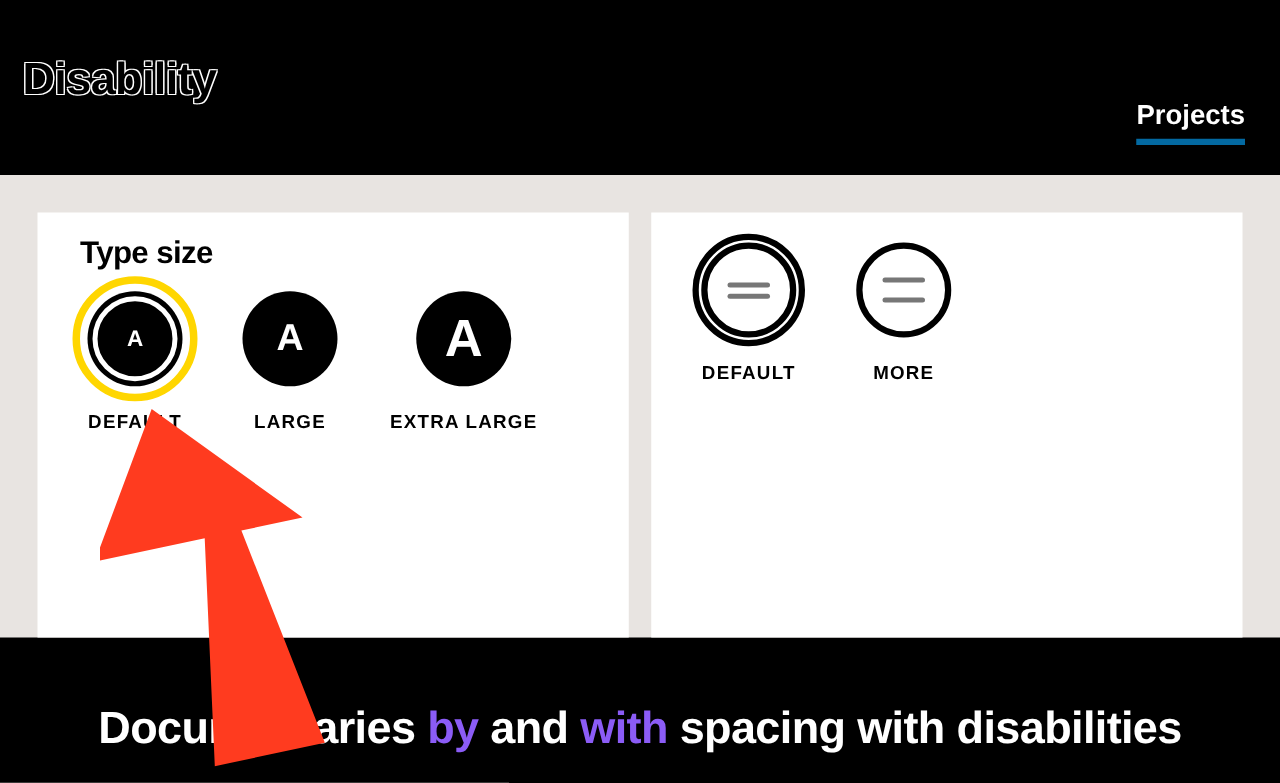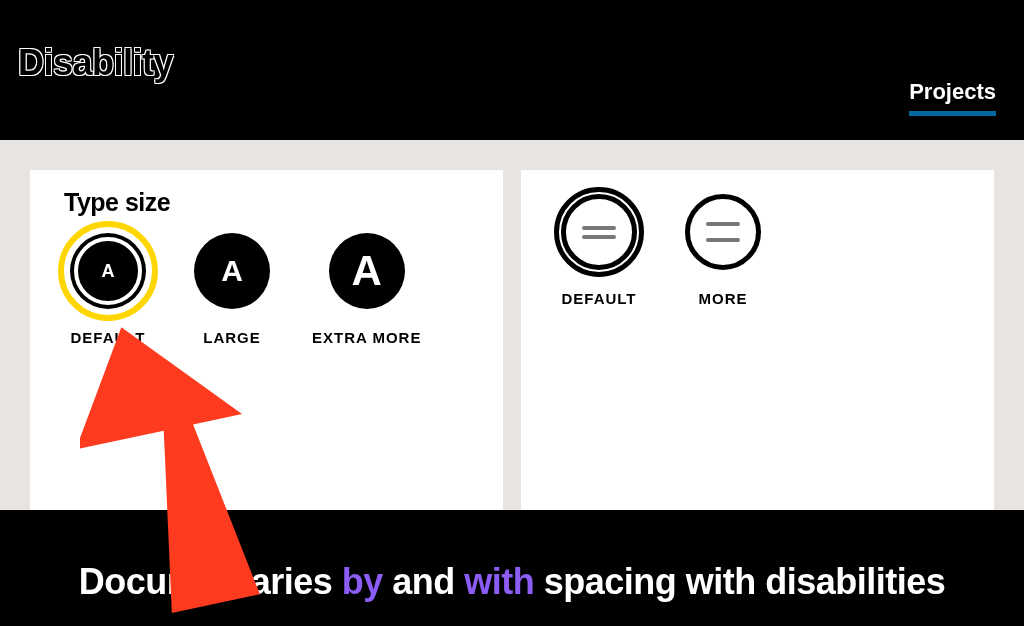--- a/index.html
+++ b/index.html
@@ -177,21 +177,21 @@
         </div>
         <div class="opt-label">LARGE</div>
       </div>
 
       <div class="option">
         <div class="circle-wrap">
           <div class="circle black">
             <span class="letter lg">A</span>
           </div>
         </div>
-        <div class="opt-label">EXTRA MORE</div>
+        <div class="opt-label">EXTRA LARGE</div>
       </div>
 
     </div>
   </div>
 
   <div class="panel">
     <div class="options">
 
       <div class="option">
         <div class="circle-wrap">

